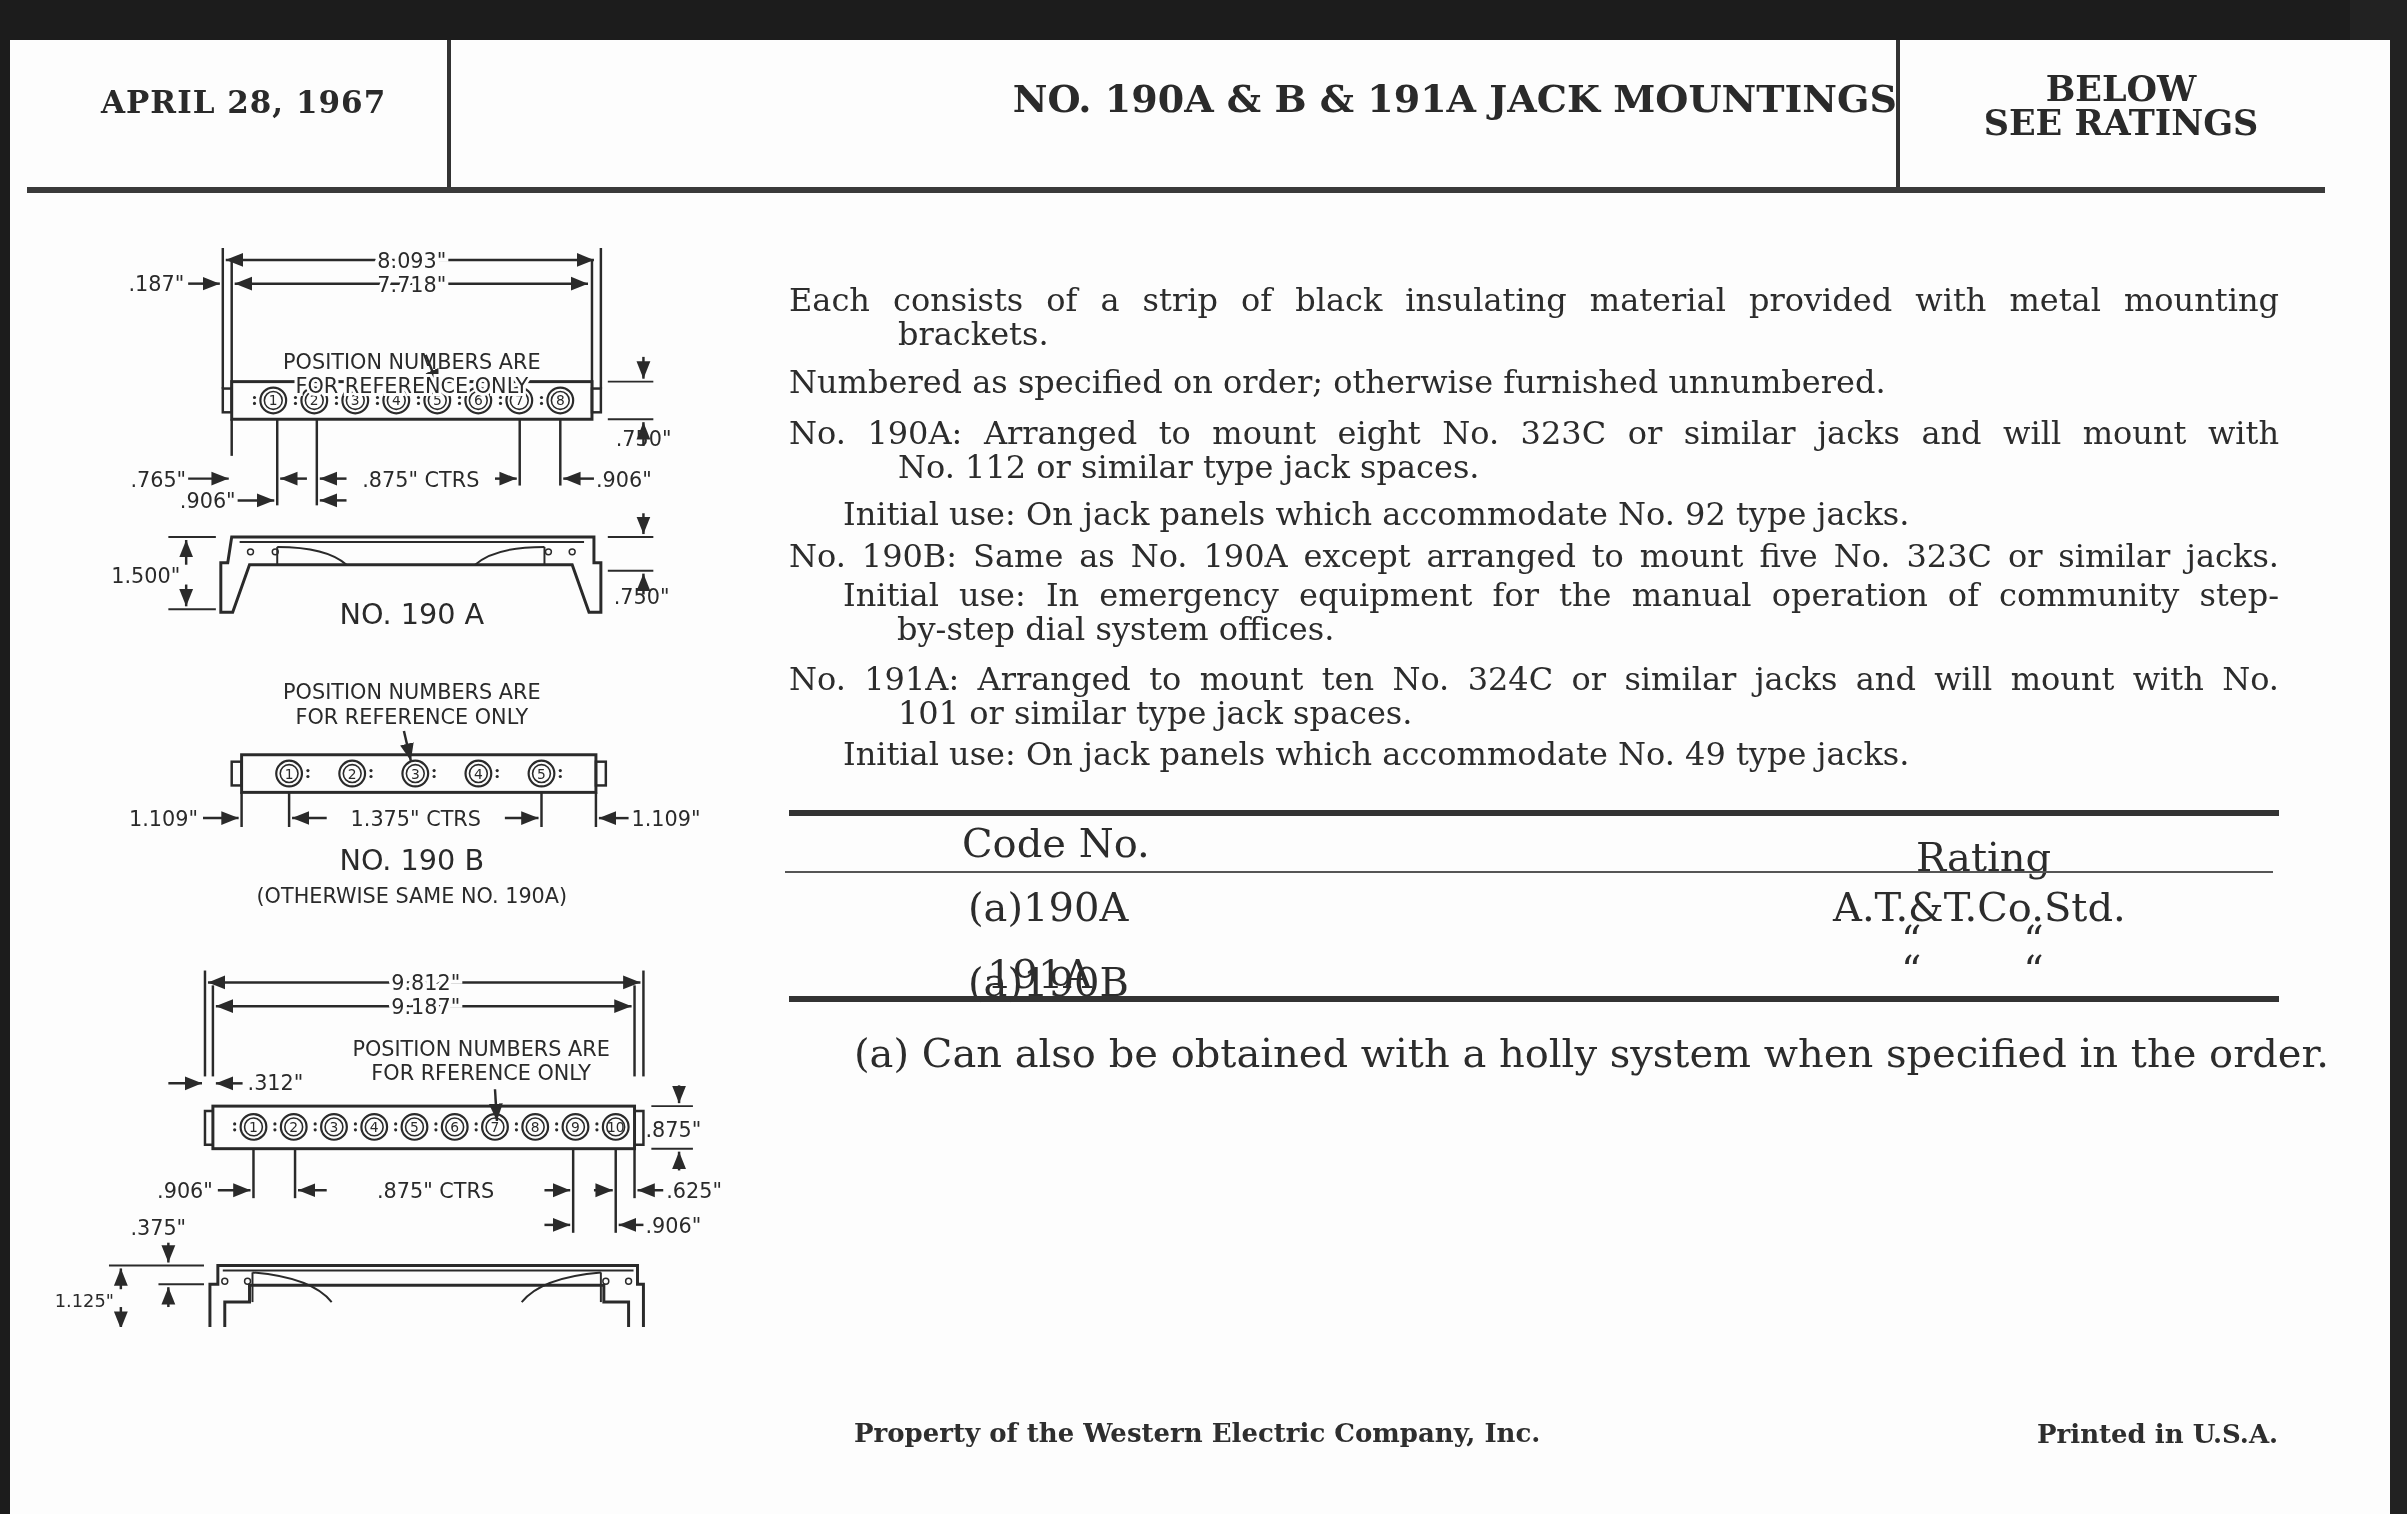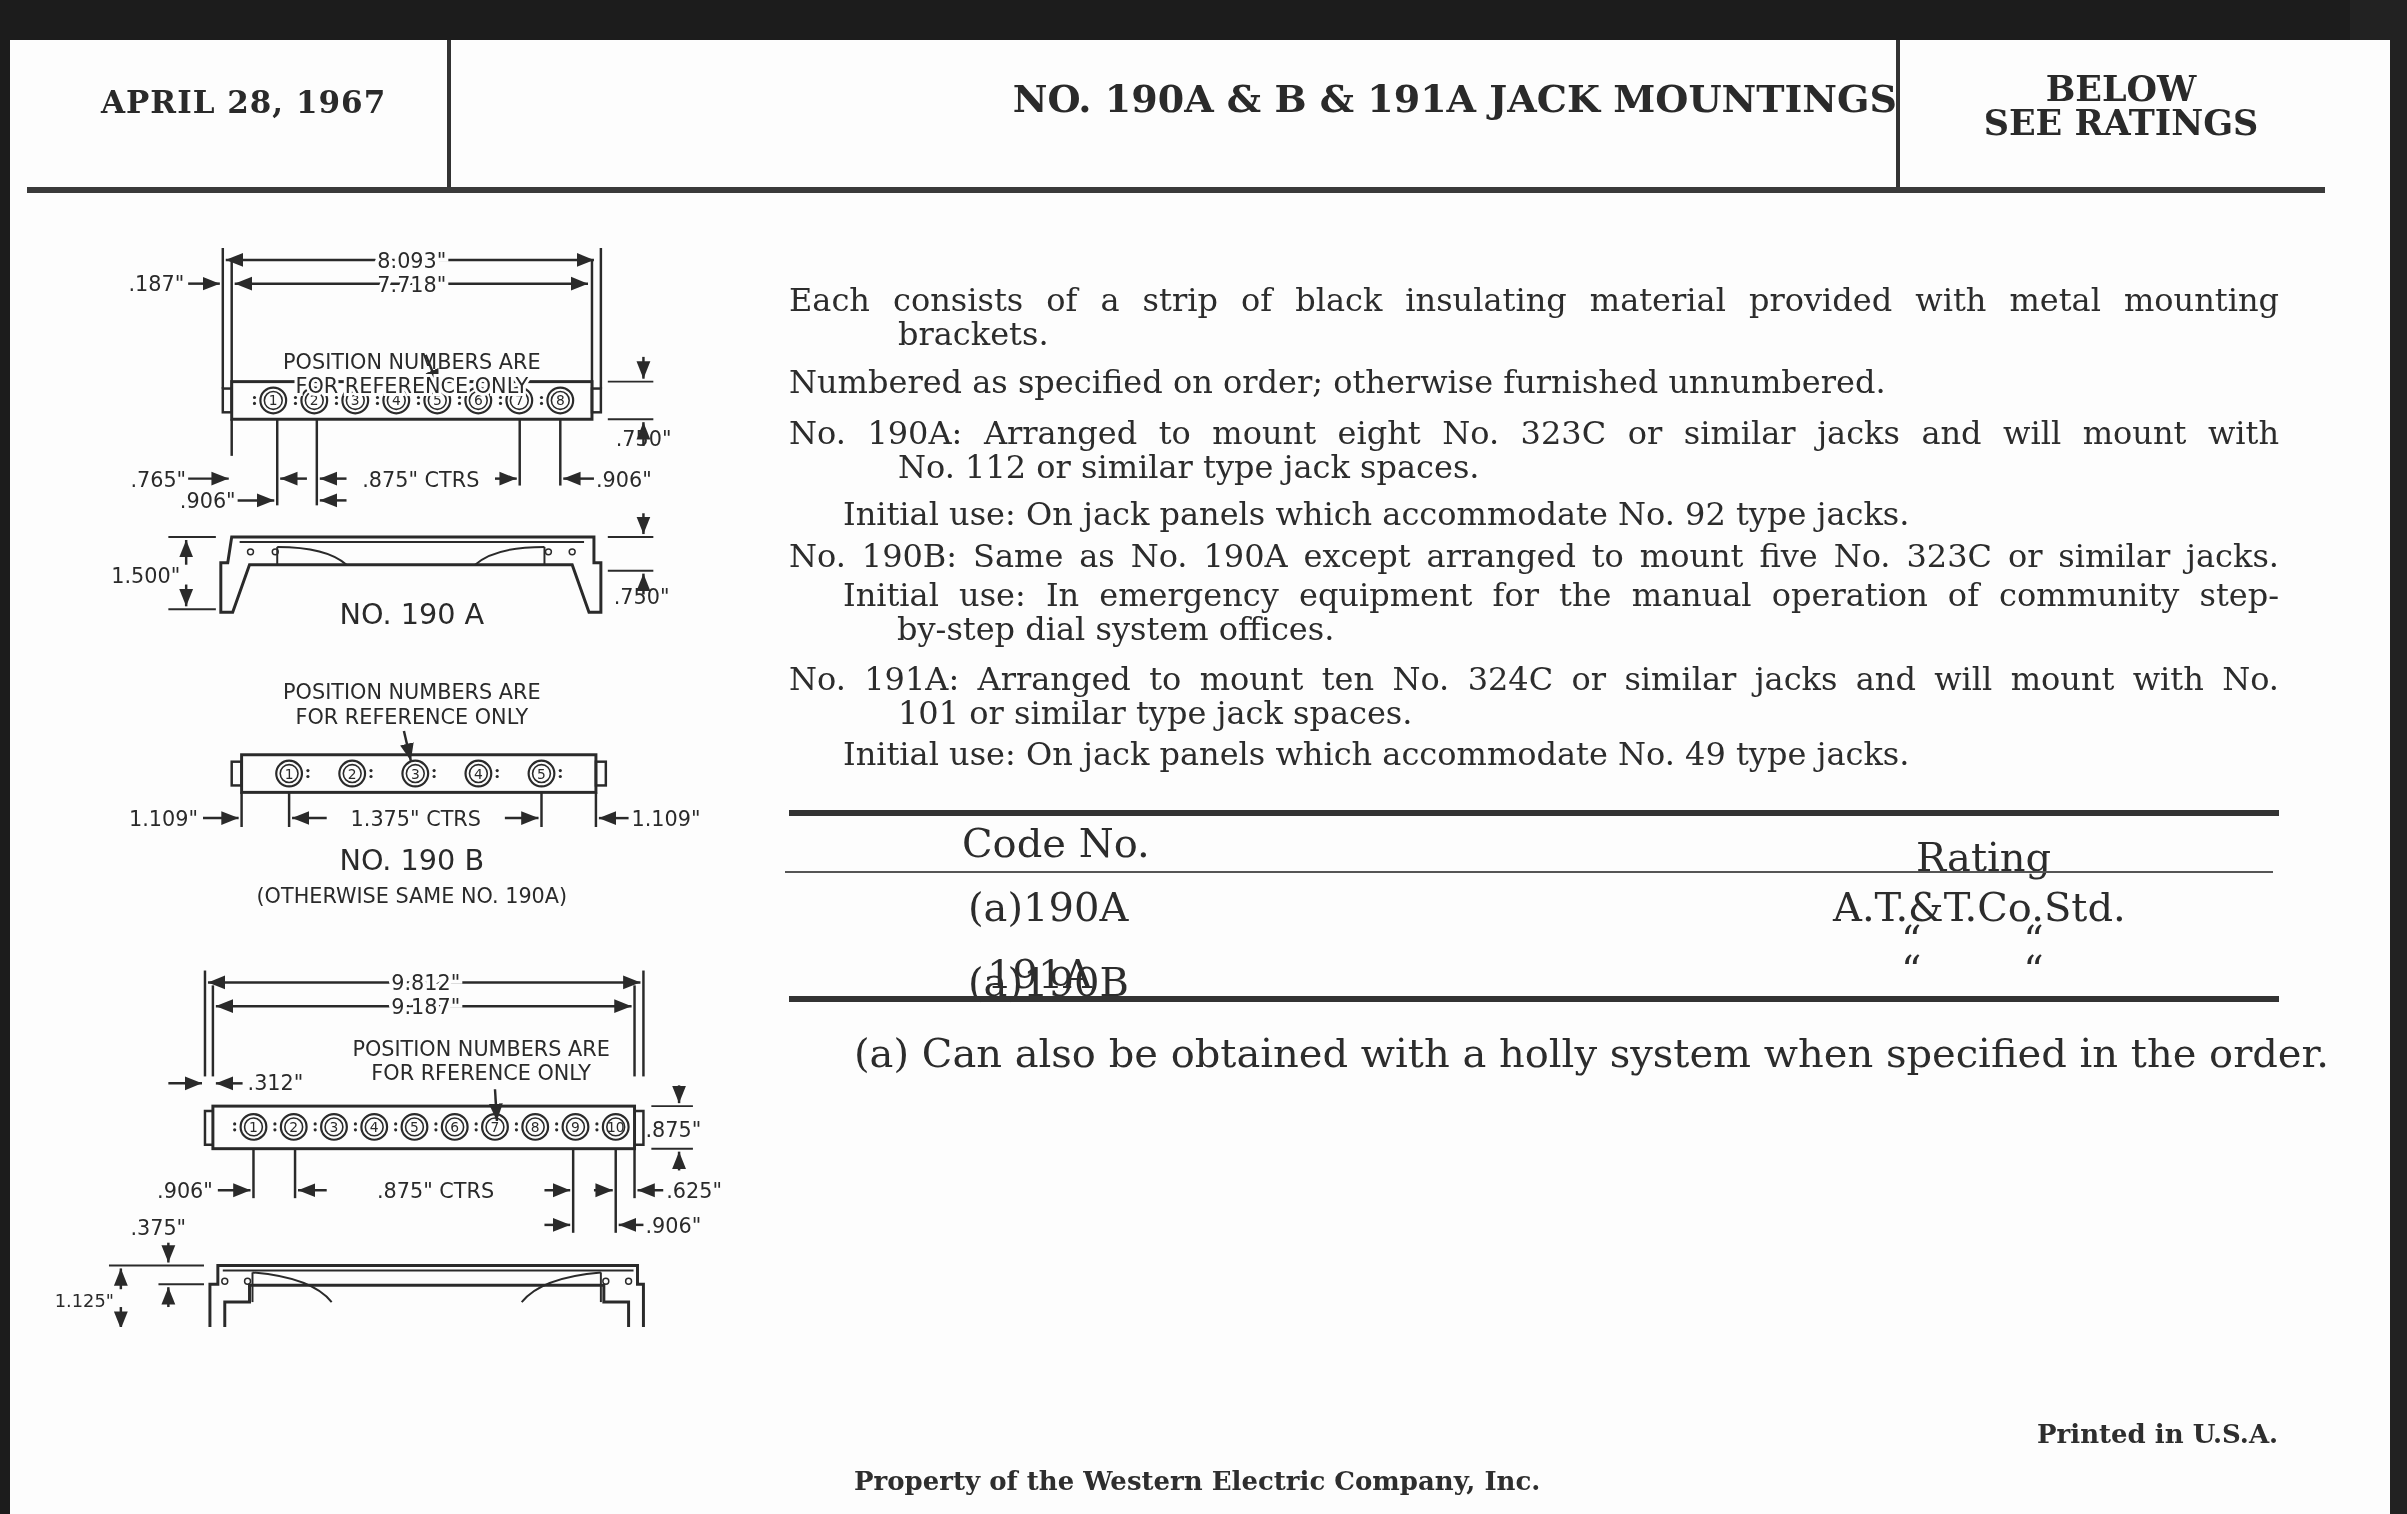--- a/index.html
+++ b/index.html
@@ -422,16 +422,16 @@
     </div>
     <div>
       <div class="tbl-text" style="left:977px;top:911px;">191A</div>
       <div class="tbl-text" style="left:1891px;top:907px;white-space:pre;">“        “</div>
     </div>
 
     <div class="rule-thick" style="left:779px;top:956px;width:1490px;"></div>
     <div class="tbl-text" style="left:844px;top:990px;">(a)  Can also be obtained with a holly system when specified in the order.</div>
   </div>
 
-  <div class="footer-text" style="left:844px;top:1378px;margin-top:48px;">Property of the Western Electric Company, Inc.</div>
+  <div class="footer-text" style="left:844px;top:1378px;">Property of the Western Electric Company, Inc.</div>
   <div class="footer-text" style="left:2027px;top:1379px;">Printed in U.S.A.</div>
 </div>
 
 
 </body></html>

